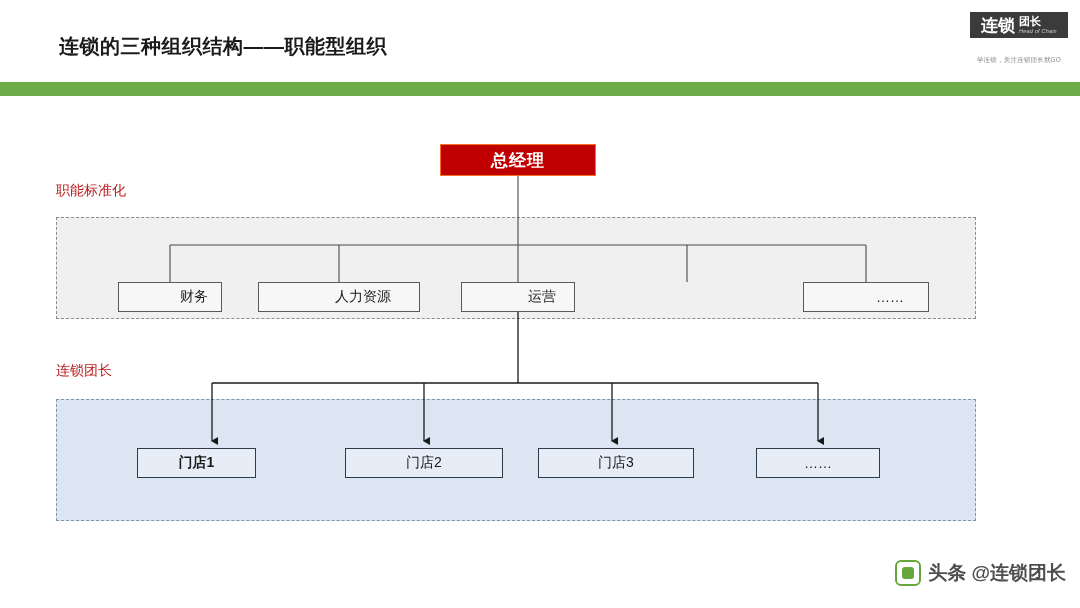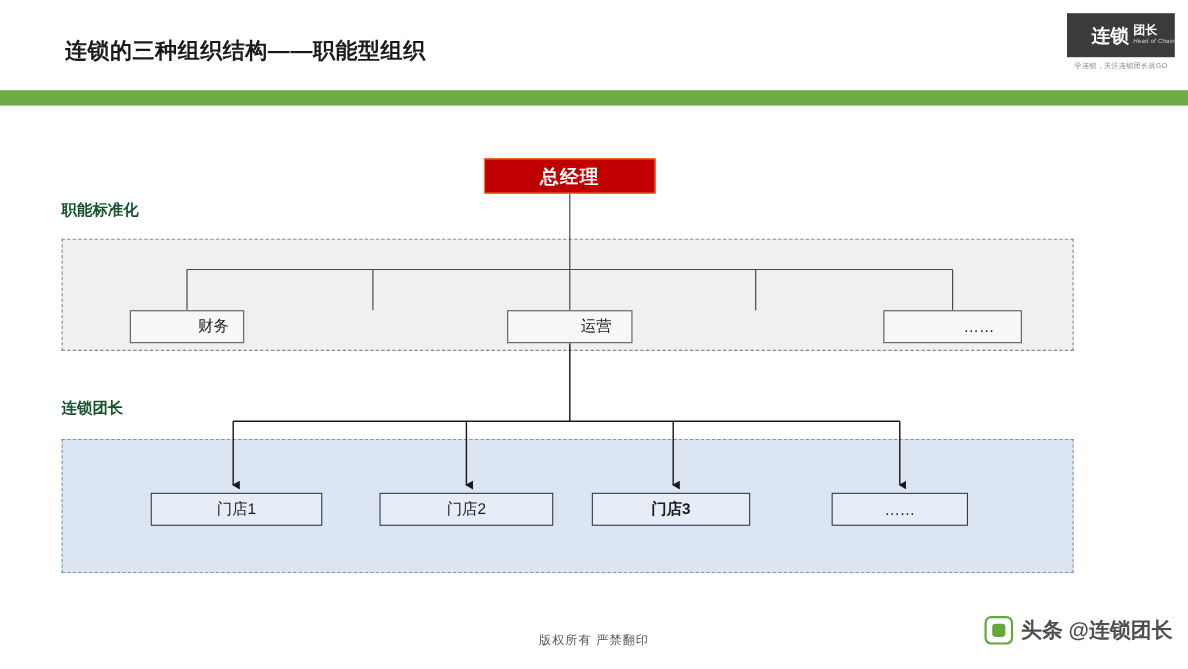--- a/index.html
+++ b/index.html
@@ -17,37 +17,37 @@
     position:absolute;left:36px;top:33px;
     font-size:20px;font-weight:bold;color:#1a1a1a;letter-spacing:.5px;
     white-space:nowrap;
     margin-left:23px;
   }
   .greenbar{position:absolute;left:0;top:82px;width:1080px;height:14px;background:#6cab47;}
 
   
   .logo{position:absolute;right:12px;top:12px;width:98px;height:60px;}
   .logo-box{
-    position:absolute;left:0;top:0;width:98px;height:40px;background:#3b3b3b;
-    display:flex;align-items:center;justify-content:flex-end;gap:4px;
+    position:absolute;left:0;top:0;width:98px;height:26px;background:#3b3b3b;
+    display:flex;align-items:center;justify-content:center;gap:4px;
   }
   .logo-cn{color:#fff;font-size:17px;font-weight:bold;line-height:1;letter-spacing:0px;}
   .logo-right{display:flex;flex-direction:column;align-items:flex-start;line-height:1;}
   .logo-tz{color:#fff;font-size:11px;font-weight:bold;letter-spacing:0px;}
   .logo-en{color:#cfcfcf;font-size:5.5px;font-style:italic;margin-top:2px;letter-spacing:.2px;white-space:nowrap;}
   .logo-tag{
     position:absolute;left:0;top:44px;width:98px;text-align:center;
     font-size:6.5px;color:#8a8a8a;white-space:nowrap;letter-spacing:.2px;
   }
 
   
   .canvas{position:absolute;left:0;top:96px;width:1080px;height:512px;}
 
   
-  .caption{position:absolute;font-size:14px;font-weight:bold;color:#14532d;white-space:nowrap;}
+  .caption{position:absolute;font-size:14px;font-weight:normal;color:#b91c1c;white-space:nowrap;}
   #cap-func{left:56px;top:86px;}
   #cap-post{left:56px;top:266px;}
 
   
   .zone{position:absolute;box-sizing:border-box;}
   #zone-func{
     left:56px;top:121px;width:920px;height:102px;
     background:#f0f0f0;border:1px dashed #8c8c8c;
   }
   #zone-post{
@@ -159,30 +159,30 @@
         <path d="M212,287 L212,345" marker-end="url(#arr)"></path>
         <path d="M424,287 L424,345" marker-end="url(#arr)"></path>
         <path d="M612,287 L612,345" marker-end="url(#arr)"></path>
         <path d="M818,287 L818,345" marker-end="url(#arr)"></path>
       </g>
     </svg>
 
     <div class="boss">总经理</div>
 
     <div class="deptbox" style="left:118px;top:186px;width:104px;">财务</div>
+    <div class="deptbox" style="left:258px;top:186px;width:162px;">人力资源</div>
     <div class="deptbox" style="left:461px;top:186px;width:114px;">运营</div>
     <div class="deptbox" style="left:803px;top:186px;width:126px;">……</div>
 
-    <div class="storebox" style="left:137px;top:352px;width:156px;">门店1</div>
+    <div class="storebox" style="left:137px;top:352px;width:119px;font-weight:bold;">门店1</div>
     <div class="storebox" style="left:345px;top:352px;width:158px;">门店2</div>
-    <div class="storebox" style="left:538px;top:352px;width:144px;font-weight:bold;">门店3</div>
+    <div class="storebox" style="left:538px;top:352px;width:156px;">门店3</div>
     <div class="storebox" style="left:756px;top:352px;width:124px;">……</div>
 
   </div>
 
-  <div class="footer">版权所有  严禁翻印</div>
 
   <div class="watermark">
     <span class="wm-logo"></span>
     <span class="wm-text">头条 @连锁团长</span>
   </div>
 
 </div>
 
 </body></html>

